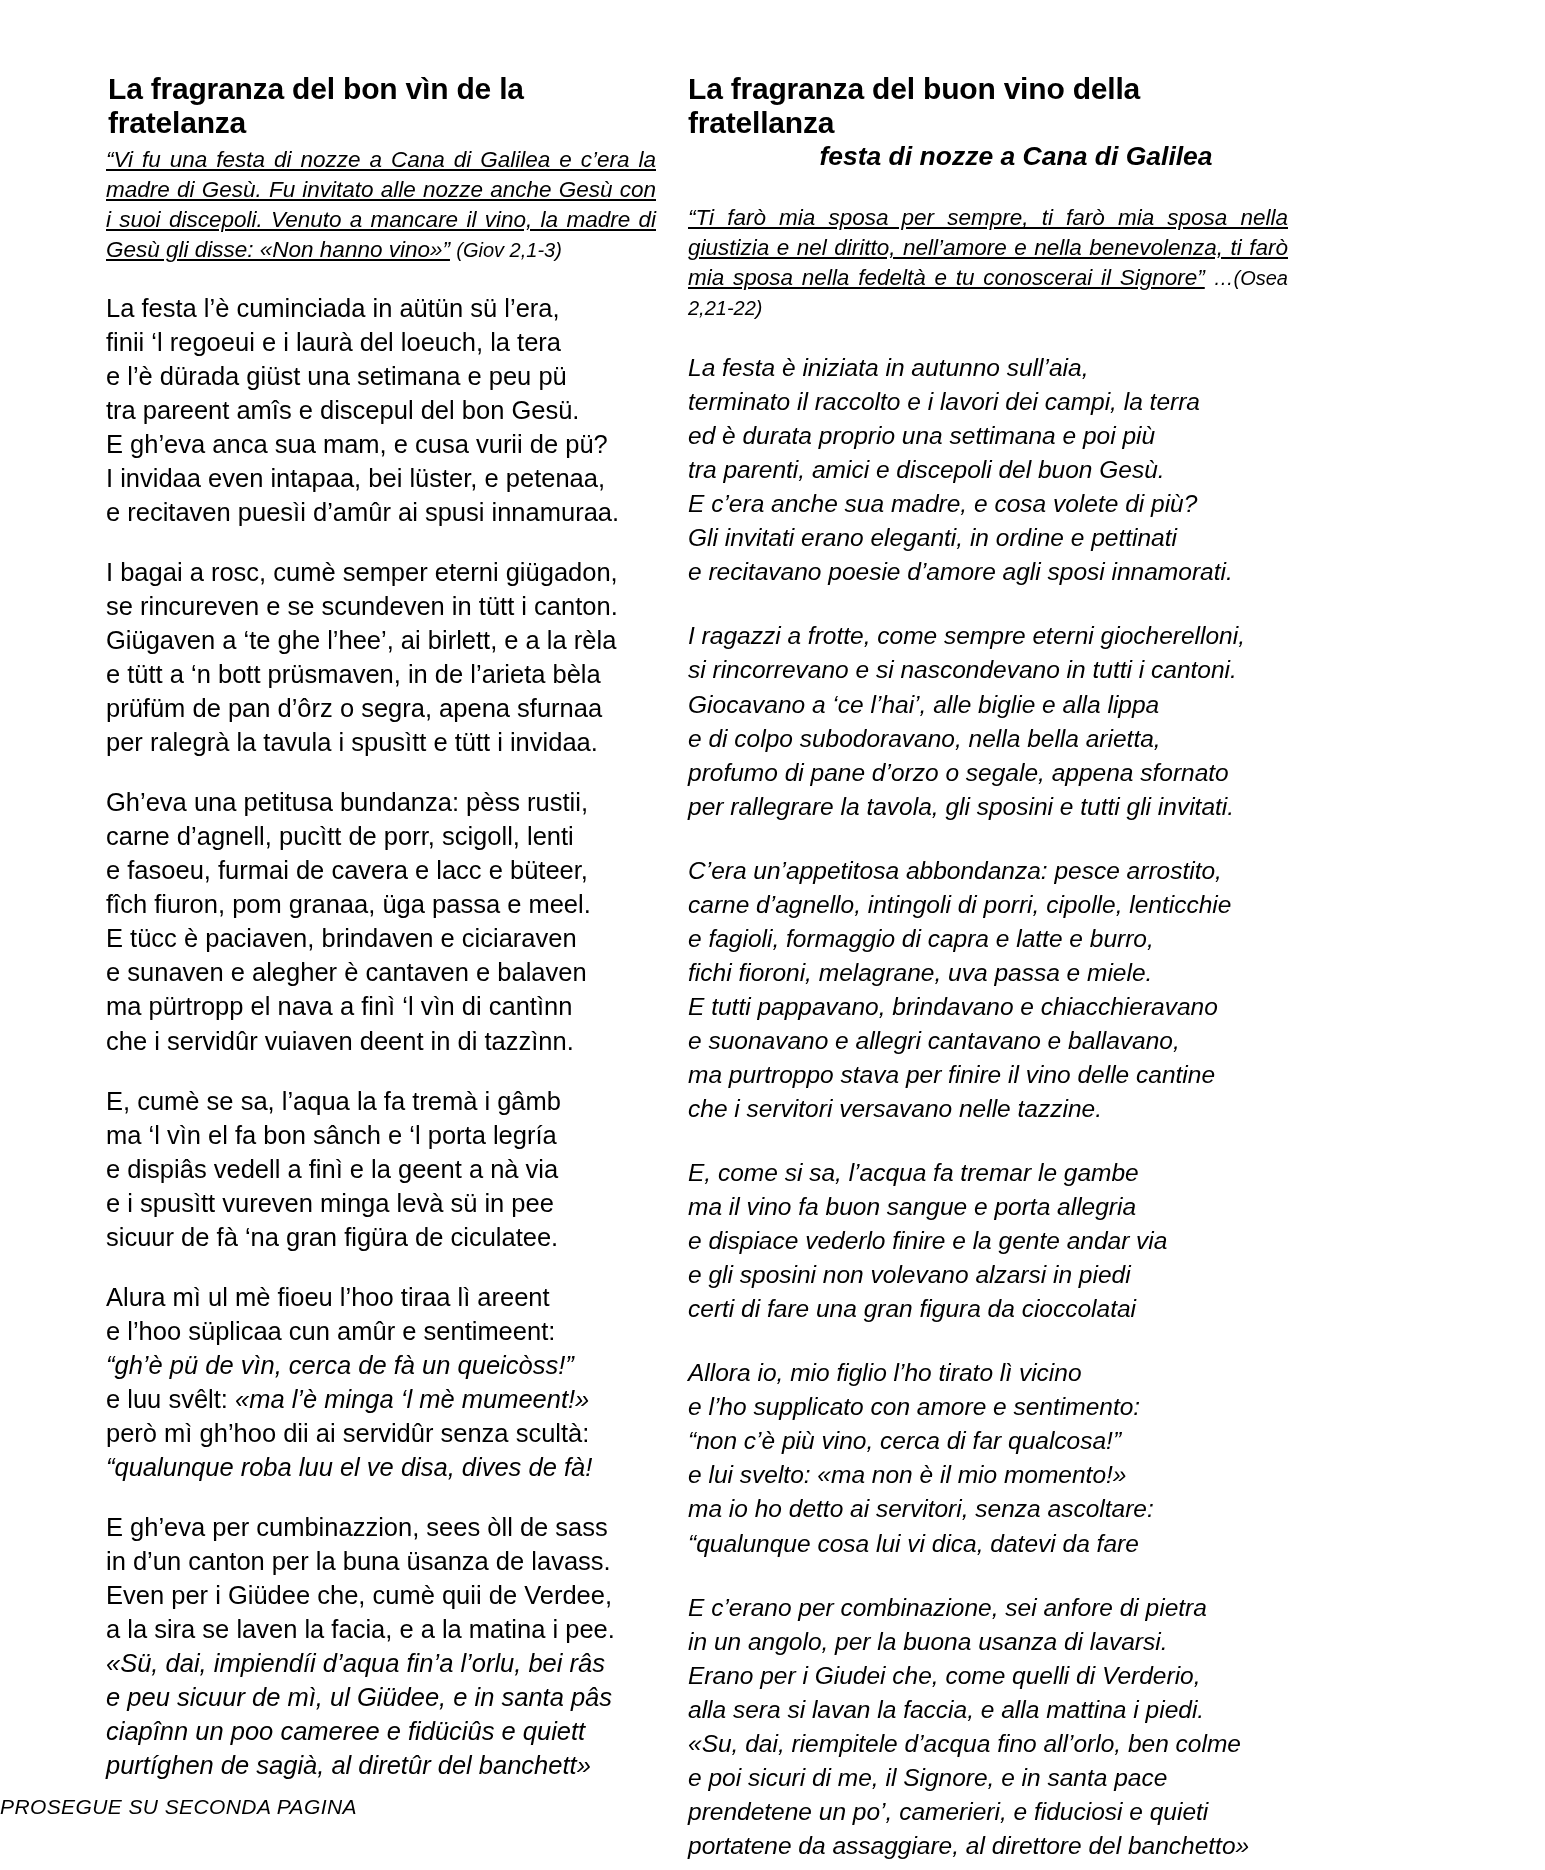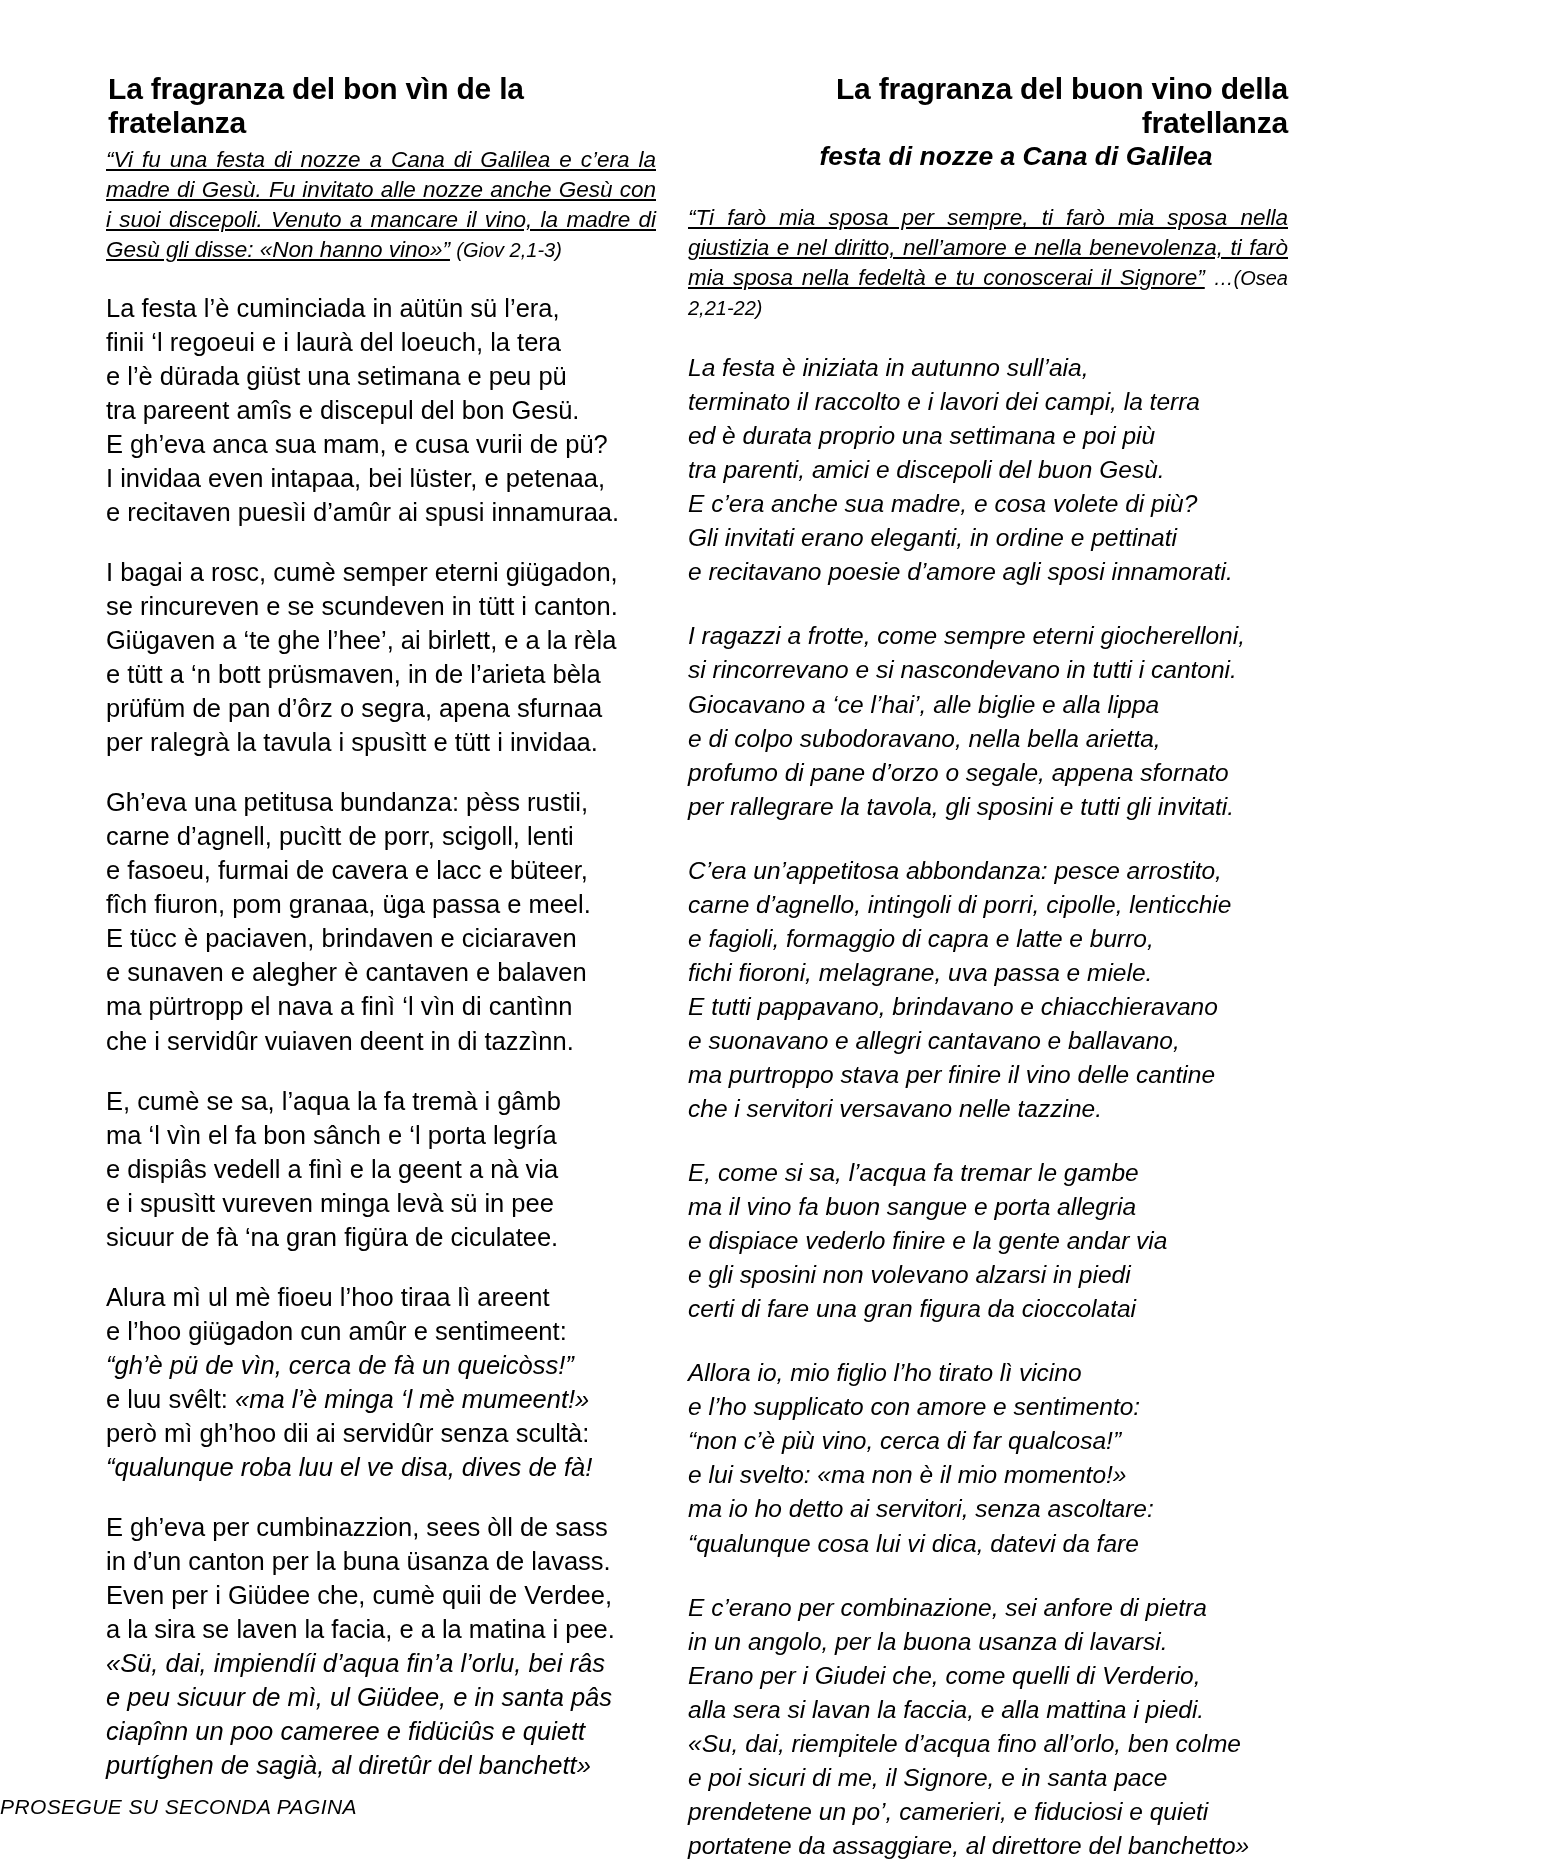--- a/index.html
+++ b/index.html
@@ -39,21 +39,21 @@
   .col-spacer { width: 22px; flex: 0 0 22px; }
   .col-right {
     width: 600px;
   }
 
   
   .title {
     font-weight: bold;
     font-size: 30px;
     line-height: 1.12;
-    text-align: right;
+    text-align: left;
     letter-spacing: -0.2px;
     margin: 0;
   }
   .title-left { text-align: left; margin-left: 2px; }
   .subtitle {
     font-weight: bold;
     font-style: italic;
     font-size: 26.5px;
     line-height: 1.14;
     text-align: center;
@@ -147,21 +147,21 @@
 e sunaven e alegher è cantaven e balaven
 ma pürtropp el nava a finì ‘l vìn di cantìnn
 che i servidûr vuiaven deent in di tazzìnn.</div>
         <div class="stanza stanza-roman">E, cumè se sa, l’aqua la fa tremà i gâmb
 ma ‘l vìn el fa bon sânch e ‘l porta legría
 e dispiâs vedell a finì e la geent a nà via
 e i spusìtt vureven minga levà sü in pee
 sicuur de fà ‘na gran figüra de ciculatee.</div>
 
         <div class="stanza stanza-roman"><span>Alura mì ul mè fioeu l’hoo tiraa lì areent</span>
-<span>e l’hoo giügadon cun amûr e sentimeent:</span>
+<span>e l’hoo süplicaa cun amûr e sentimeent:</span>
 <span class="line-italic">“gh’è pü de vìn, cerca de fà un queicòss!”</span>
 <span>e luu svêlt: <span class="line-italic">«ma l’è minga ‘l mè mumeent!»</span></span>
 <span>però mì gh’hoo dii ai servidûr senza scultà:</span>
 <span class="line-italic">“qualunque roba luu el ve disa, dives de fà!</span></div>
 
         <div class="stanza stanza-roman"><span>E gh’eva per cumbinazzion, sees òll de sass</span>
 <span>in d’un canton per la buna üsanza de lavass.</span>
 <span>Even per i Giüdee che, cumè quii de Verdee,</span>
 <span>a la sira se laven la facia, e a la matina i pee.</span>
 <span class="line-italic">«Sü, dai, impiendíi d’aqua fin’a l’orlu, bei râs</span>

